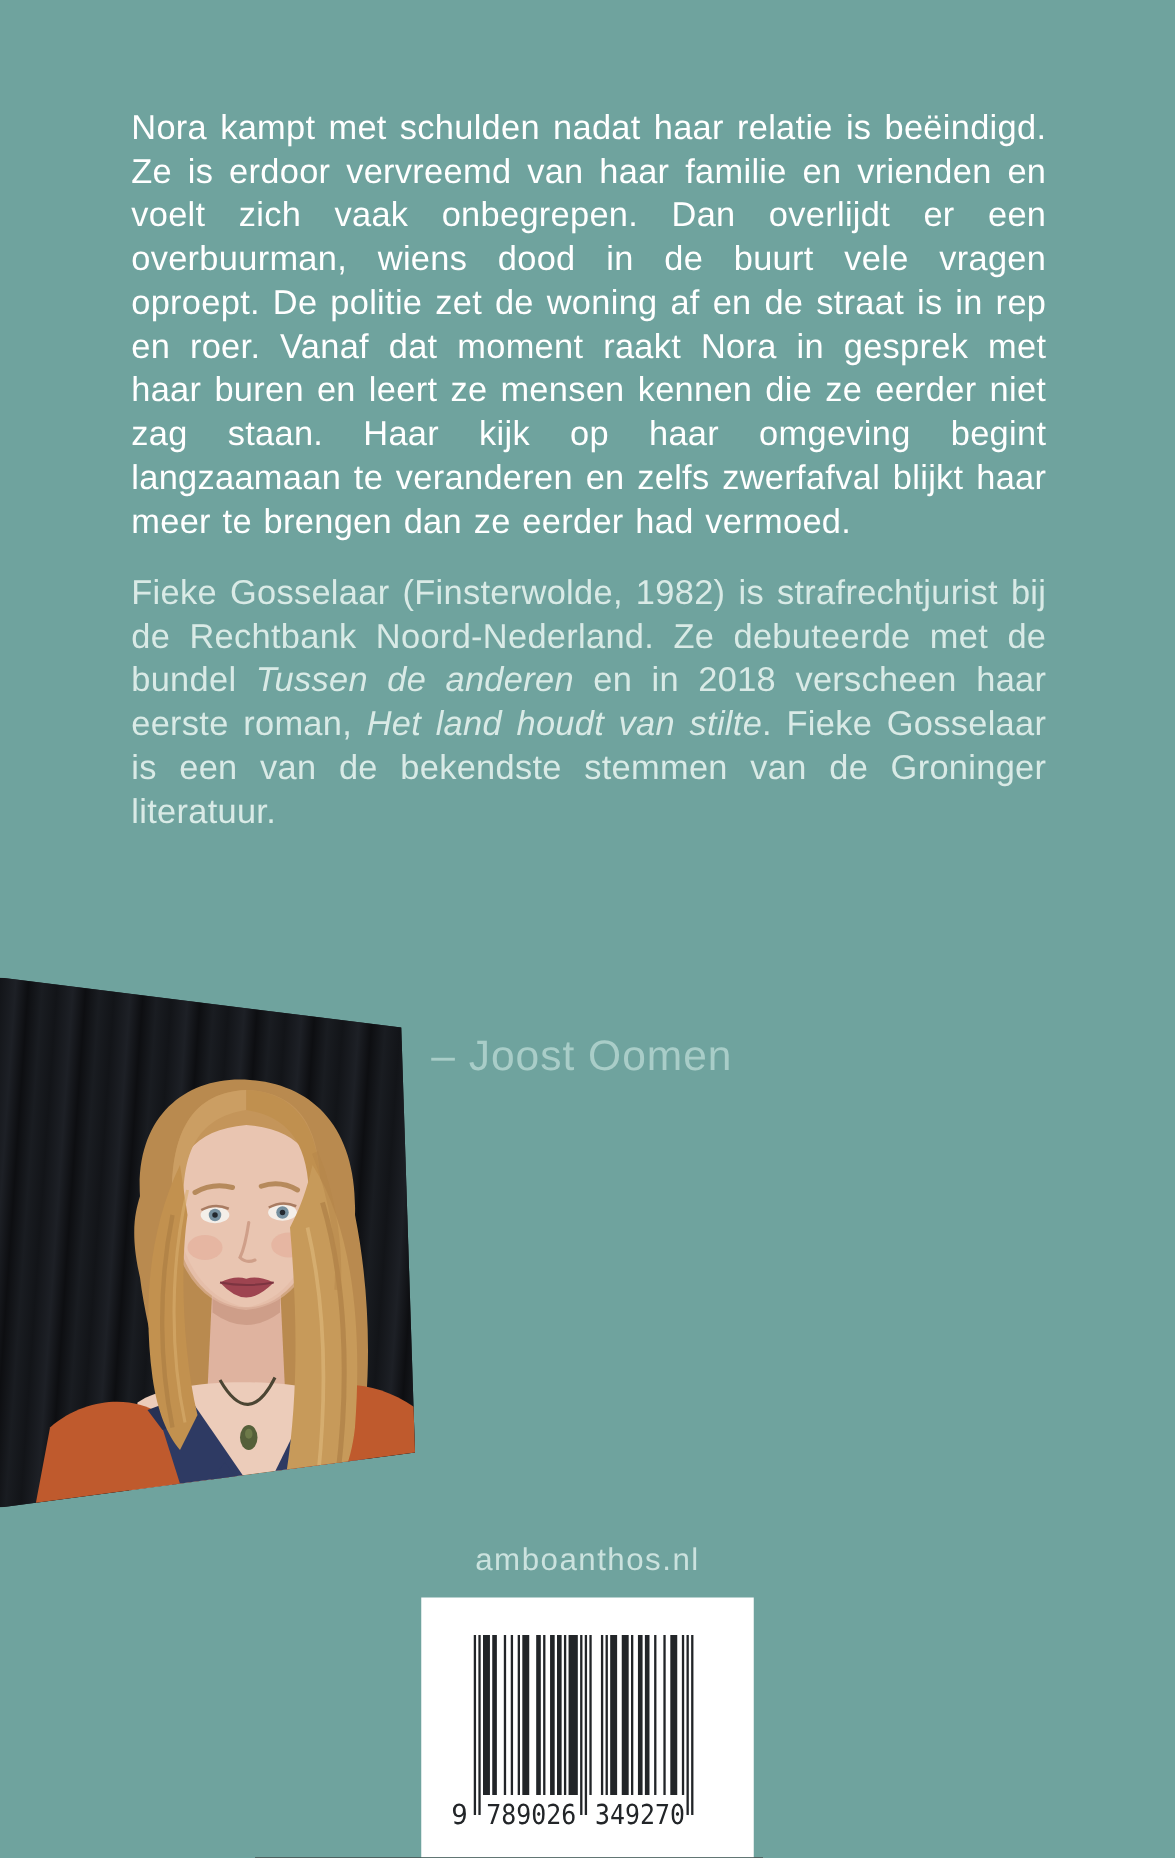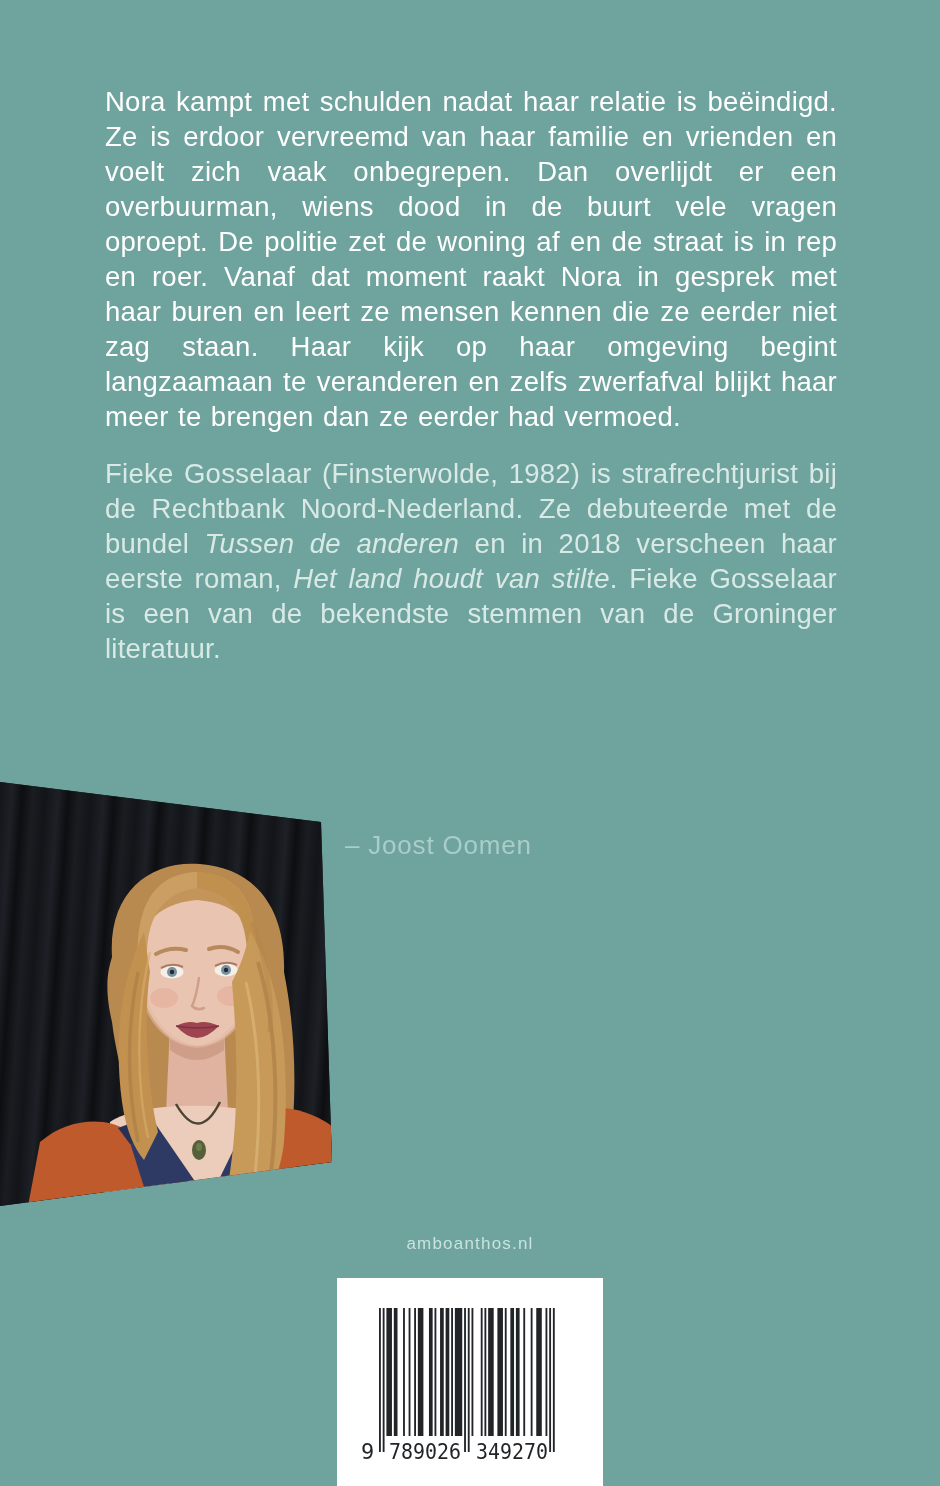--- a/index.html
+++ b/index.html
@@ -41,35 +41,35 @@
     position:absolute;left:345px;top:826px;width:492px;
     color:var(--quote-text,#C6DFDA);
   }
   .quote{
     font-size:26px;line-height:38px;letter-spacing:.8px;
     text-align:justify;
   }
   .quote.q2{margin-top:21px;}
   .seg-attribution{color:var(--quote-attr-text,#A9CDC8);}
   .quote-attribution{
-    font-size:26px;line-height:38px;letter-spacing:.8px;
+    font-size:34px;line-height:38px;letter-spacing:.8px;
     color:var(--quote-attr-text,#A9CDC8);
     text-align:left;
   }
   
   .photo{
     position:absolute;left:0;top:782px;width:332px;height:424px;
     clip-path:polygon(0 0,321px 40px,332px 380px,0 424px);
   }
   .photo svg{display:block;width:332px;height:424px;}
   
   .publisher-url{
     position:absolute;left:0;top:1234px;width:940px;
     text-align:center;
-    font-size:17px;letter-spacing:1.2px;
+    font-size:25px;letter-spacing:1.2px;
     color:var(--url-text,#CBE2DE);
   }
   .barcode-panel{
     position:absolute;left:337px;top:1278px;width:266px;height:208px;
     background:var(--barcode-panel,#fff);
   }
   .barcode-panel svg{display:block;width:266px;height:208px;}
   .barcode-digit{
     font-family:"DejaVu Sans Mono","Liberation Mono",monospace;
     font-size:22px;

